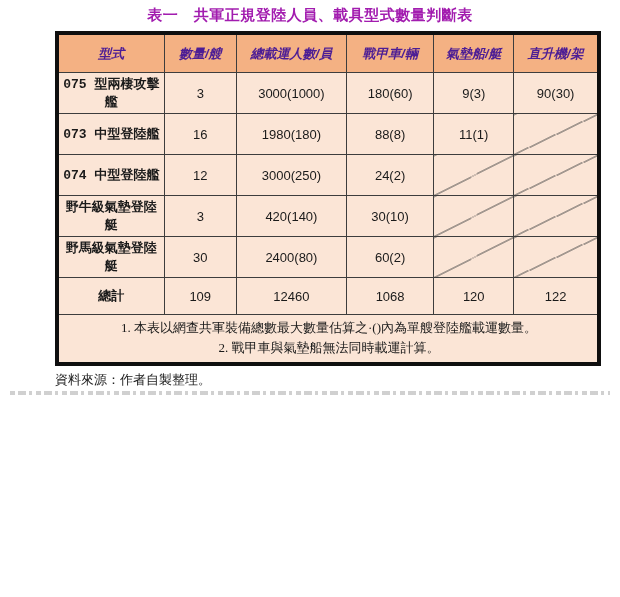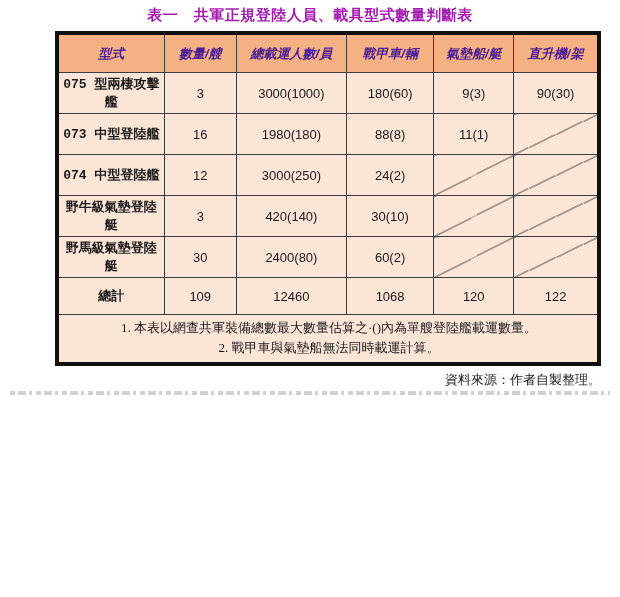--- a/index.html
+++ b/index.html
@@ -55,21 +55,21 @@
   tr.notes-row td {
     text-align:center;
     font-family:"Liberation Serif", serif;
     font-weight:normal;
     font-size:13px;
     line-height:1.5;
     padding:3px 6px 5px 8px;
     height:auto;
   }
   .source {
-    text-align:right;
+    text-align:left;
     font-family:"Liberation Serif", serif;
     font-size:13px;
     color:#222;
     margin-top:5px;
     width:546px; margin-left:55px;
   }
   .clipped {
     height:4px;
     margin:2px 10px 0 10px;
     overflow:hidden;

